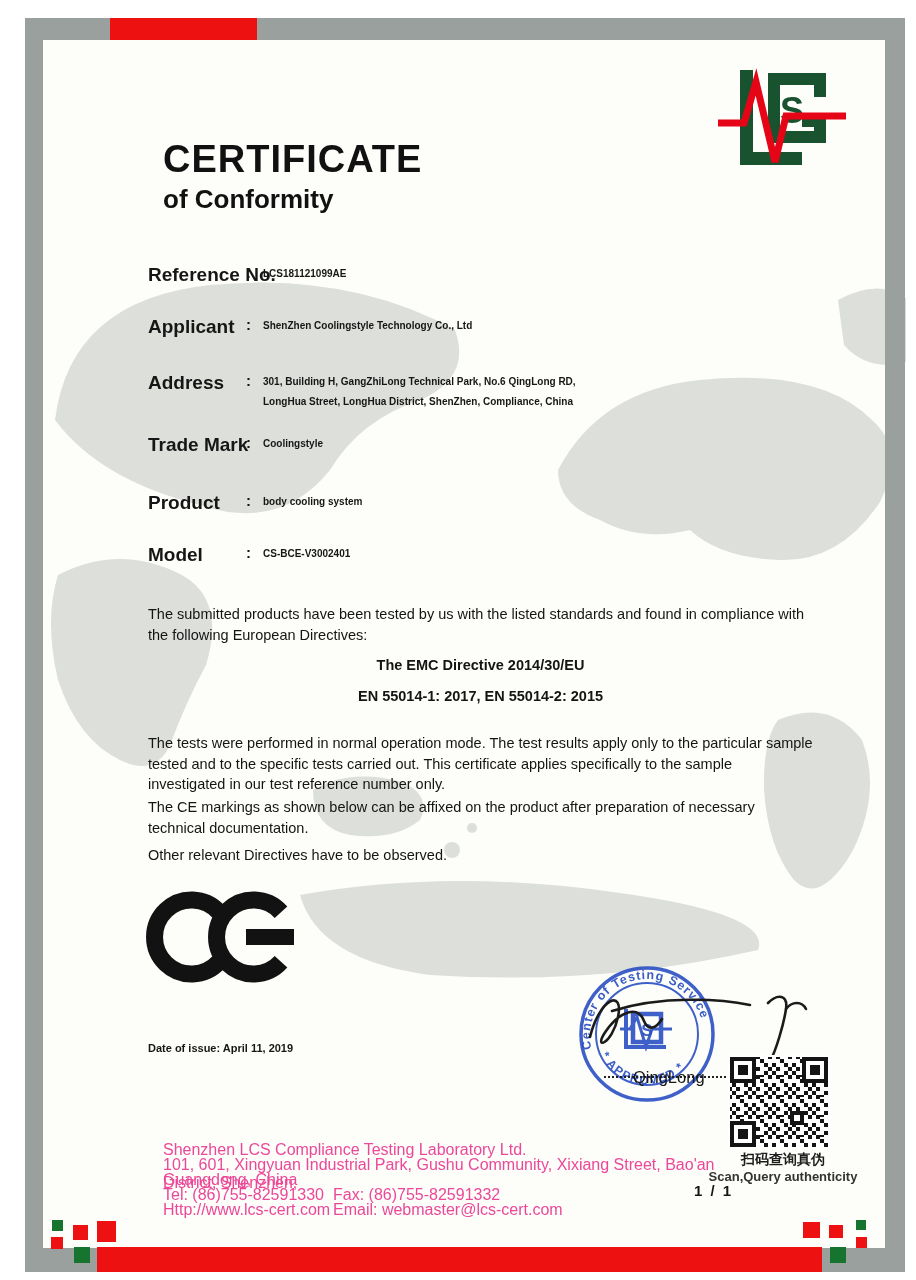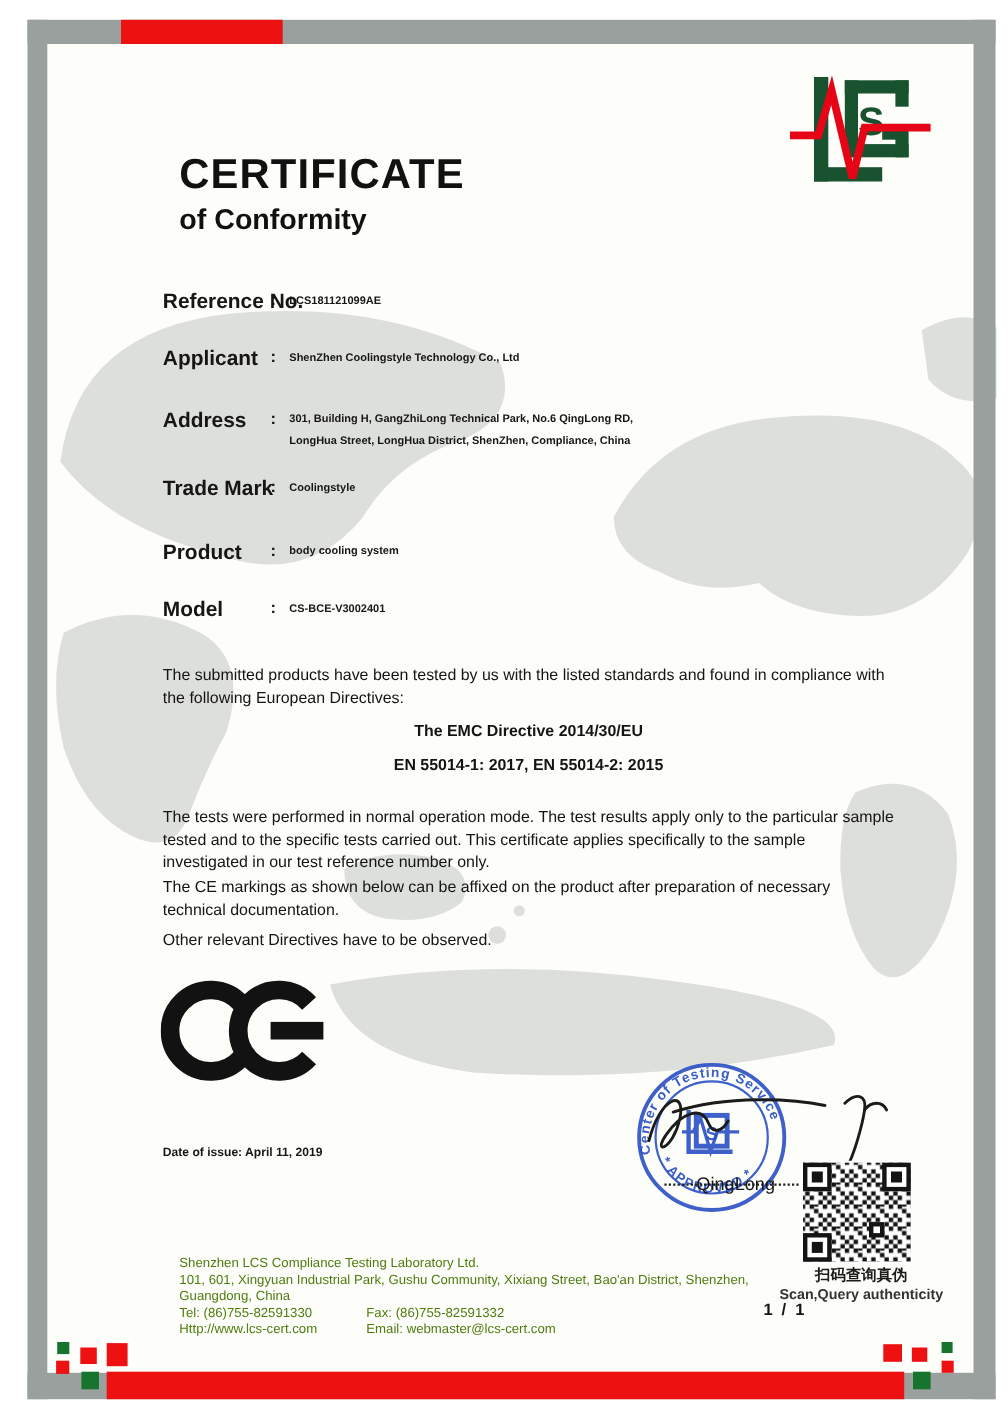--- a/index.html
+++ b/index.html
@@ -27,21 +27,21 @@
   .f-value{position:absolute;left:263px;width:535px;font-size:10px;font-weight:bold;line-height:20px;}
   .para{left:148px;width:665px;font-size:14.5px;line-height:20.5px;color:#141414;}
   .bold{font-weight:bold;text-align:center;}
   .date-line{left:148px;top:1042px;font-size:11px;font-weight:bold;}
   .dotted{left:604px;top:1048px;width:122px;height:18px;border-bottom:2.5px dotted #222;z-index:7;}
   .manager{left:633px;top:1068px;font-size:16.5px;color:#171717;z-index:7;}
   .qr-cap{left:700px;top:1151px;width:166px;text-align:center;z-index:6;}
   .qr-cap .cn{font-size:14px;font-weight:bold;color:#1c1c1c;}
   .qr-cap .en{font-size:13px;font-weight:bold;color:#333;}
   .page-num{left:694px;top:1182px;font-size:15px;font-weight:bold;letter-spacing:2px;text-align:right;}
-  .footer{left:163px;width:600px;font-size:12px;color:#4d7c0f;}
+  .footer{left:163px;width:600px;font-size:16px;color:#ec4899;}
 </style>
 </head>
 <body>
 
 <div class="abs paper"></div>
 
 <svg class="abs map" width="916" height="1280" viewBox="0 0 916 1280">
   <g fill="#dcdfda" stroke="none">
     <path d="M55,420 Q70,300 210,285 Q350,272 455,330 Q472,378 420,400 Q360,420 330,470 Q280,532 200,505 Q100,480 55,420 Z"></path>
     <path d="M558,470 Q600,390 700,380 Q820,368 872,420 Q906,450 880,502 Q840,562 780,560 Q720,558 690,530 Q640,542 600,520 Q558,505 558,470 Z"></path>

